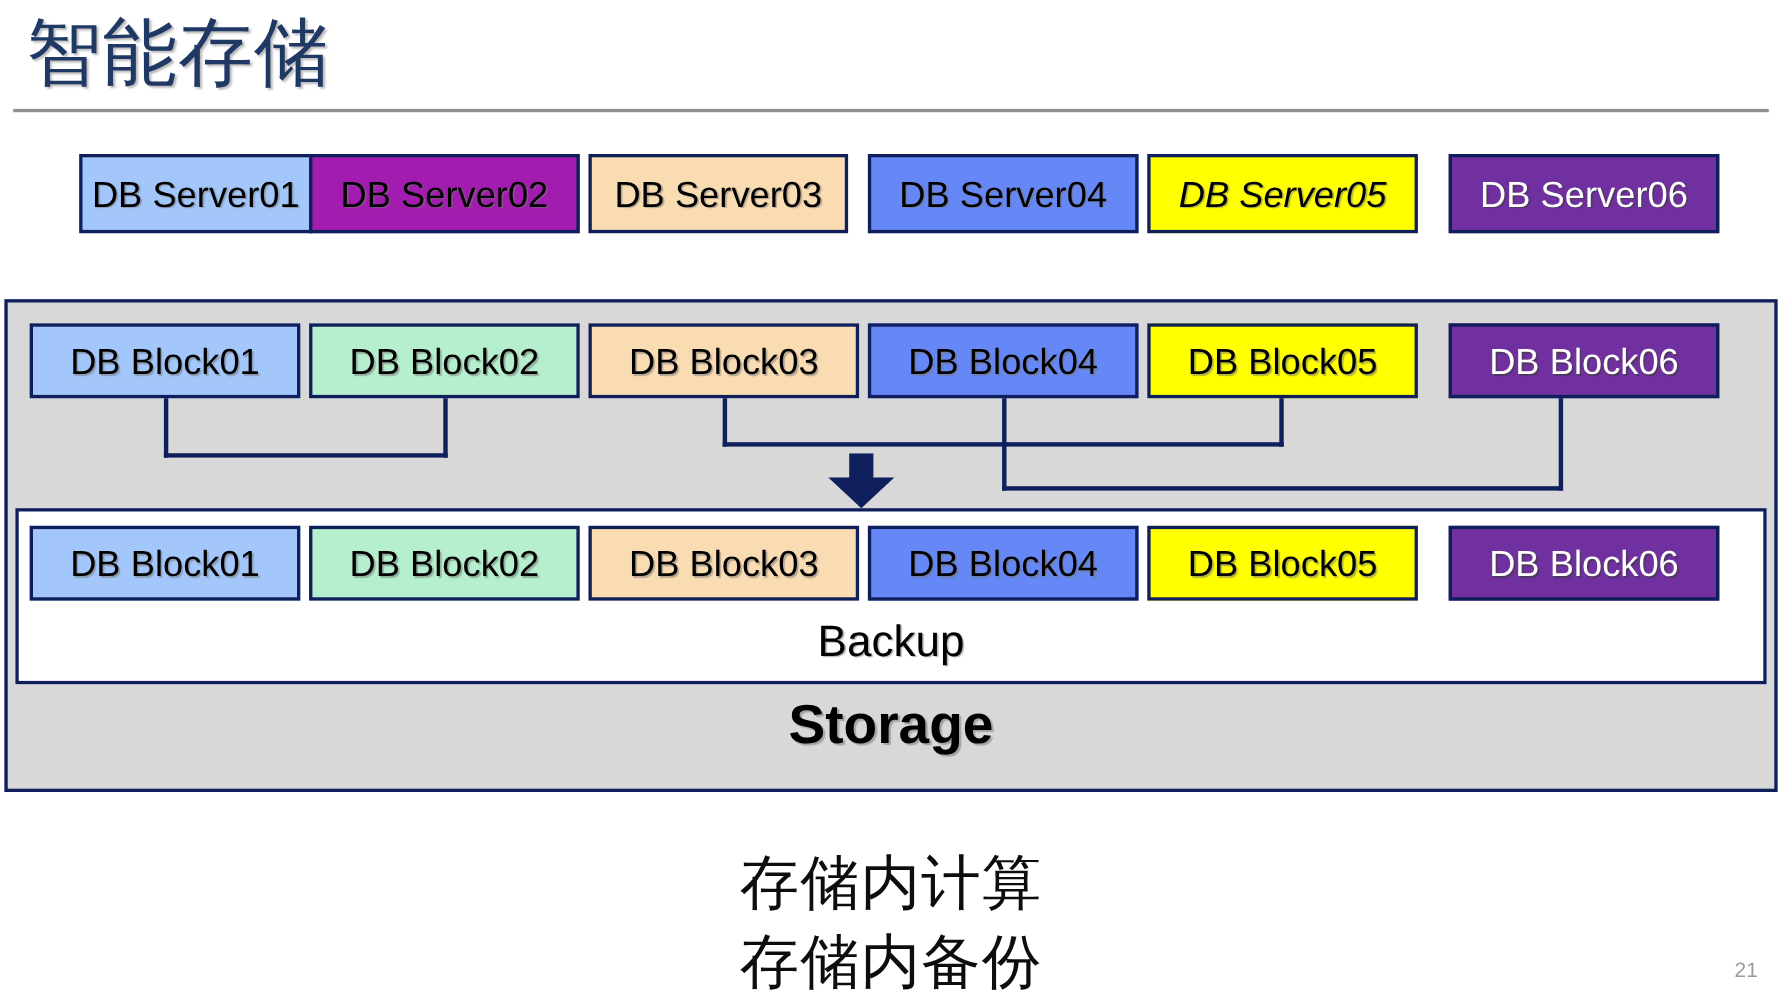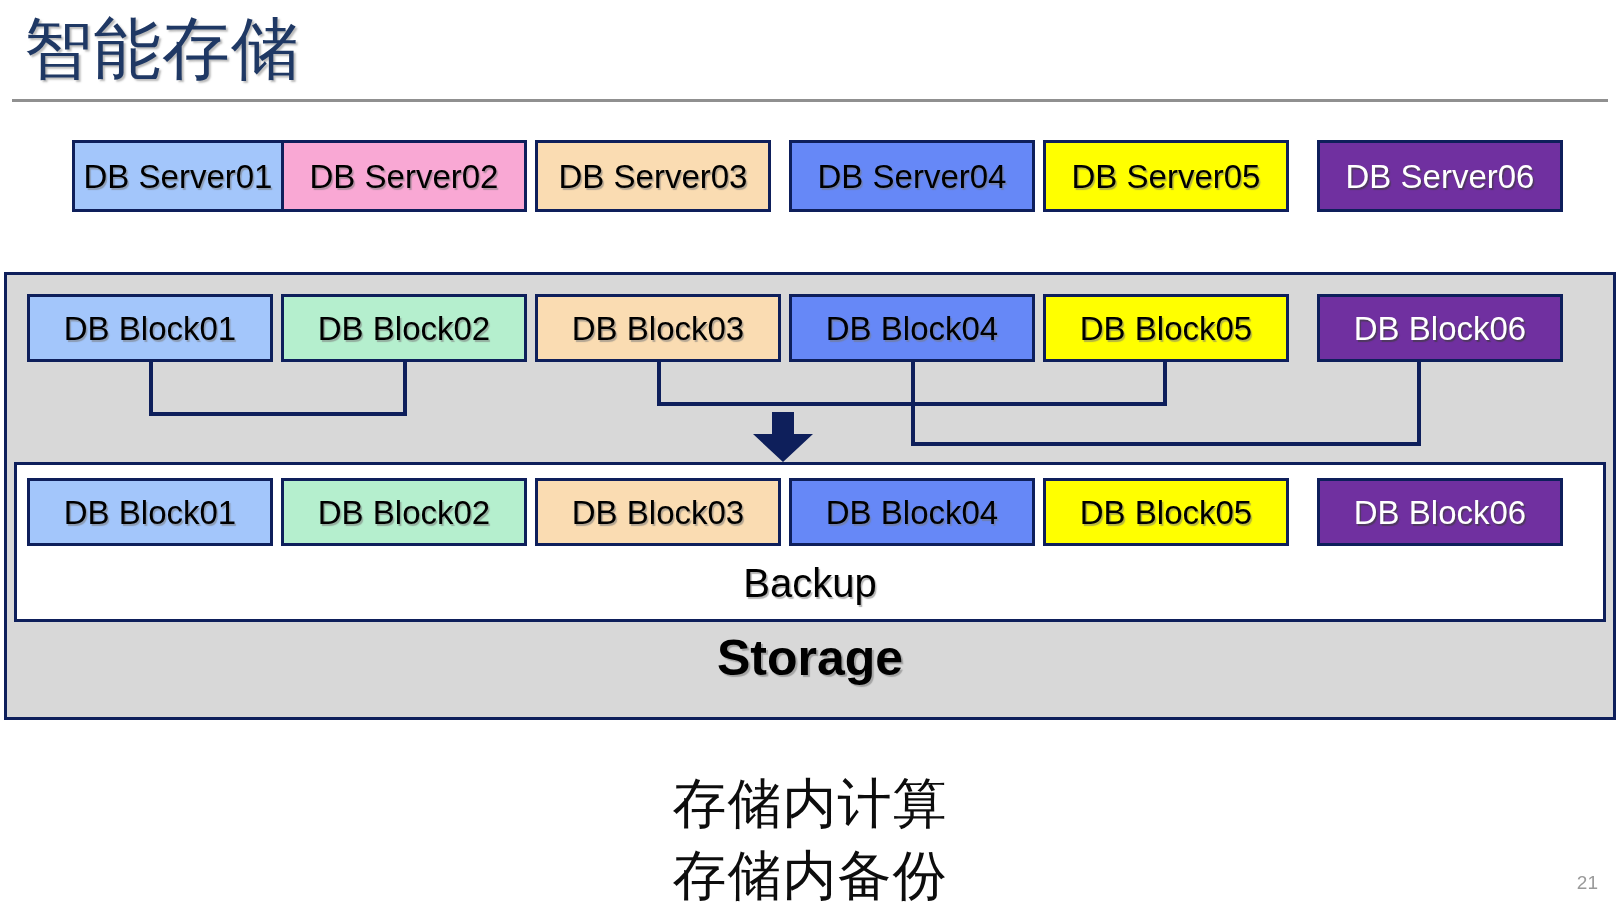--- a/index.html
+++ b/index.html
@@ -160,24 +160,24 @@
 </head>
 <body>
 
 <div id="slide">
 
   <div id="slide-title">智能存储</div>
   <div id="title-rule"></div>
 
   <div>
     <div class="chip server-chip" style="left: 27px; width: 212px; background: rgb(163, 198, 251); margin-left: 45px;">DB Server01</div>
-    <div class="chip server-chip" style="left: 281px; width: 246px; background: #f9a8d4;">DB Server02</div>
+    <div class="chip server-chip" style="left: 281px; width: 246px; background: #a21caf;">DB Server02</div>
     <div class="chip server-chip" style="left: 535px; width: 236px; background: rgb(250, 220, 178);">DB Server03</div>
     <div class="chip server-chip" style="left: 789px; width: 246px; background: rgb(102, 136, 247);">DB Server04</div>
-    <div class="chip server-chip" style="left: 1043px; width: 246px; background: rgb(255, 255, 0);">DB Server05</div>
+    <div class="chip server-chip" style="left: 1043px; width: 246px; background: rgb(255, 255, 0); font-style: italic;">DB Server05</div>
     <div class="chip server-chip on-dark" style="left: 1297px; width: 246px; background: rgb(112, 48, 160);">DB Server06</div>
   </div>
 
   <div id="storage-box"></div>
 
   <div>
     <div class="chip block-chip-top" style="left: 27px; width: 246px; background: rgb(163, 198, 251);">DB Block01</div>
     <div class="chip block-chip-top" style="left: 281px; width: 246px; background: rgb(181, 239, 206);">DB Block02</div>
     <div class="chip block-chip-top" style="left: 535px; width: 246px; background: rgb(250, 220, 178);">DB Block03</div>
     <div class="chip block-chip-top" style="left: 789px; width: 246px; background: rgb(102, 136, 247);">DB Block04</div>

